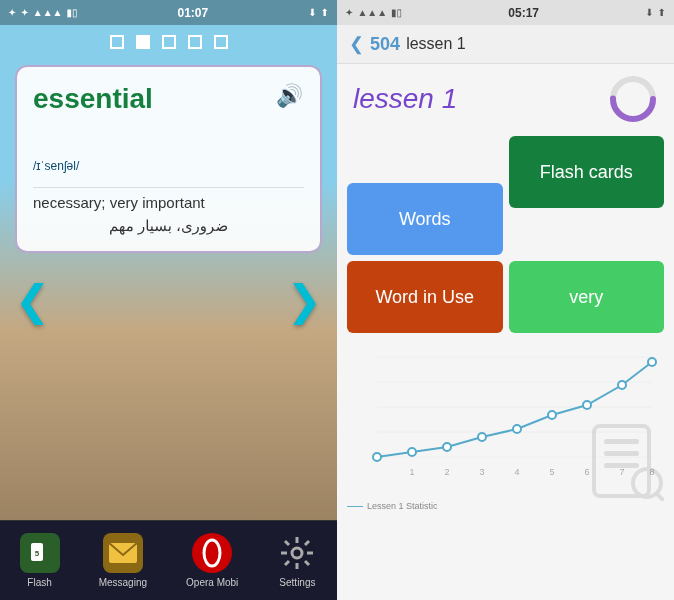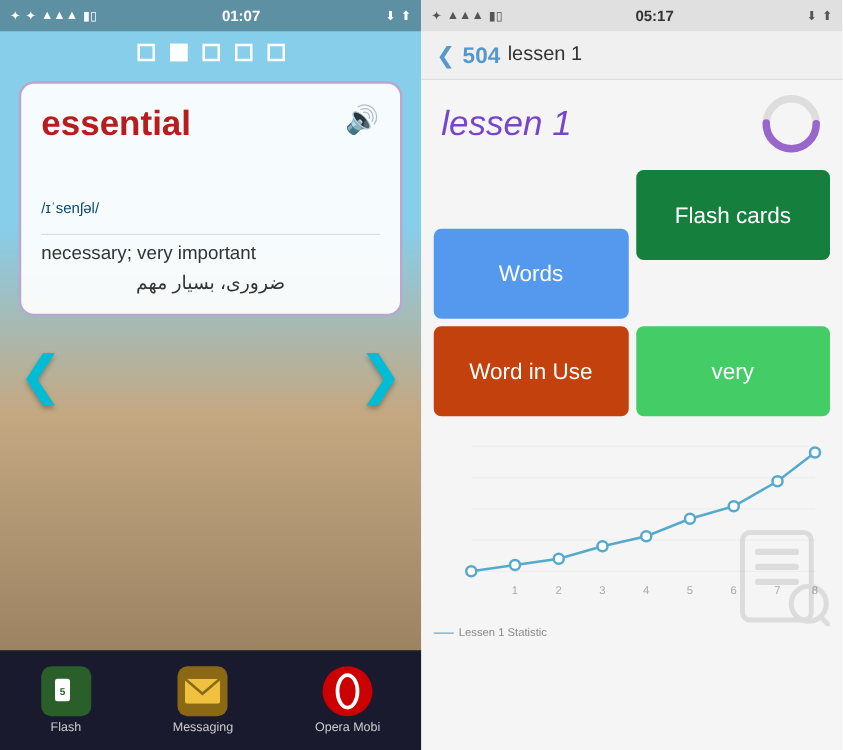--- a/index.html
+++ b/index.html
@@ -82,21 +82,21 @@
     }
     .card-header {
       display: flex;
       justify-content: space-between;
       align-items: flex-start;
       margin-bottom: 4px;
     }
     .card-word {
       font-size: 28px;
       font-weight: bold;
-      color: #b91c1c;
+      color: #15803d;
       text-align: right;
     }
     .card-phonetic {
       font-size: 12px;
       color: #0c4a6e;
       margin-bottom: 8px;
       margin-top: 44px;
     }
     .speaker-icon {
       font-size: 22px;
@@ -369,20 +369,38 @@
     </div>
     <div class="nav-item">
       <div class="nav-icon nav-opera">
         <svg width="36" height="36" viewBox="0 0 36 36">
             <circle cx="18" cy="18" r="18" fill="#cc0000"></circle>
             <ellipse cx="18" cy="18" rx="8" ry="13" fill="none" stroke="white" stroke-width="3"></ellipse>
           </svg>
       </div>
       <span class="nav-label">Opera Mobi</span>
     </div>
+    <div class="nav-item">
+      <div class="nav-icon nav-settings">
+        <svg width="36" height="36" viewBox="0 0 36 36" fill="none">
+          <circle cx="18" cy="18" r="5" stroke="#aaa" stroke-width="3"></circle>
+          <g stroke="#aaa" stroke-width="3">
+            <line x1="18" y1="2" x2="18" y2="8"></line>
+            <line x1="18" y1="28" x2="18" y2="34"></line>
+            <line x1="2" y1="18" x2="8" y2="18"></line>
+            <line x1="28" y1="18" x2="34" y2="18"></line>
+            <line x1="6" y1="6" x2="10" y2="10"></line>
+            <line x1="26" y1="26" x2="30" y2="30"></line>
+            <line x1="30" y1="6" x2="26" y2="10"></line>
+            <line x1="6" y1="30" x2="10" y2="26"></line>
+          </g>
+        </svg>
+      </div>
+      <span class="nav-label">Settings</span>
+    </div>
   </div>
 </div>
 
 <div class="right-panel">
 
   <div class="status-bar-right">
     <div class="status-icons-right">
       <span>✦</span>
       <span>▲▲▲</span>
       <span>▮▯</span>

